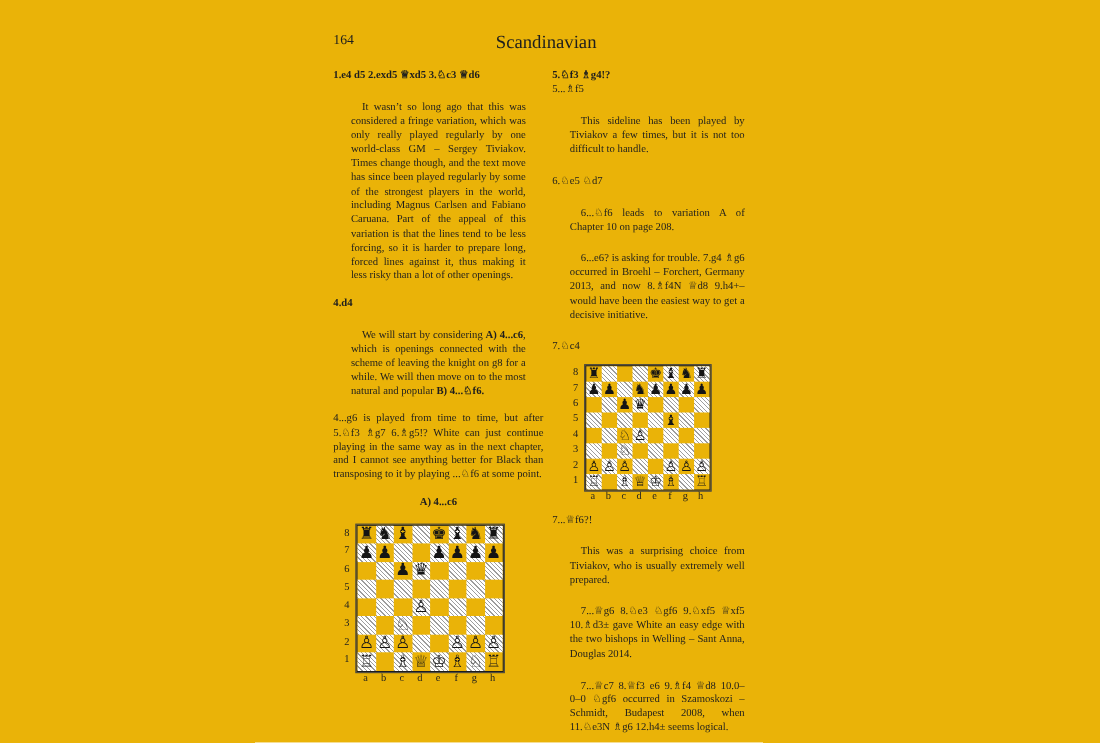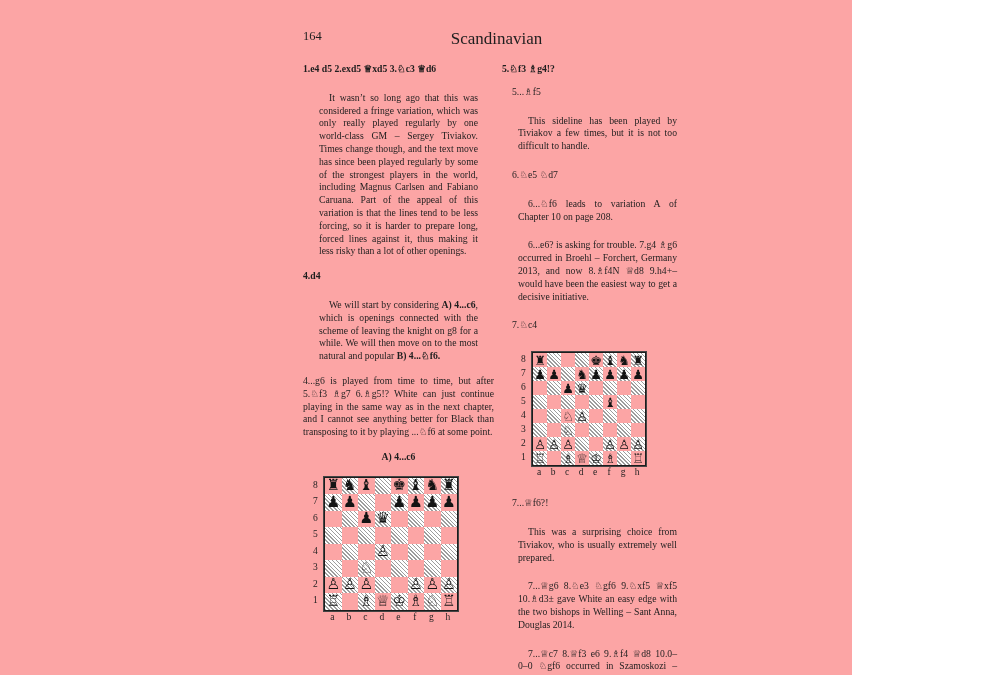--- a/index.html
+++ b/index.html
@@ -1,34 +1,34 @@
 <!DOCTYPE html>
 <html><head>
 <meta charset="utf-8">
 <style>
   html,body { margin:0; padding:0; background:#ffffff; }
   .page {
-    position:relative; width:852px; height:675px; background:#fca5a5;
+    position:relative; width:1000px; height:675px; background:#eab308;
     font-family:"Liberation Serif","DejaVu Serif",serif;
     color:#1e1e1e; overflow:hidden;
   }
   .hdr-num { position:absolute; left:303px; top:29px; font-size:12.5px; }
   .hdr-title { position:absolute; left:303px; top:29px; width:387px; text-align:center; font-size:17px; }
 
   .col {
     position:absolute; top:63px; width:191px;
     font-size:9.7px; line-height:12.8px; text-align:justify;
   }
   #colL { left:303px; }
   #colR { left:502px; }
 
   .mv-h { font-weight:bold; text-align:left; }
   .para { text-indent:10px; margin:16px; }
   .para-flush { text-indent:0; margin:0; }
-  .mvline { text-indent:0; text-align:left; margin:10px; }
+  .mvline { text-indent:0; text-align:left; margin:0; }
   .mb { margin-bottom:12px; }
   .var-h { font-weight:bold; text-align:center; margin:1px 0 9px 0; }
 
   .board { display:inline-block; margin:4px 0 6px 10px; }
   .board-sm { --sq:14px; margin:10px 0 8px 19px; }
   .board-lg { --sq:16.5px; }
   .bd-top { display:flex; align-items:flex-start; }
   .bd-ranks { display:flex; flex-direction:column; width:11px; }
   .bd-rlab { height:var(--sq); line-height:var(--sq); font-size:9.5px; text-align:left; }
   .bd-grid {

